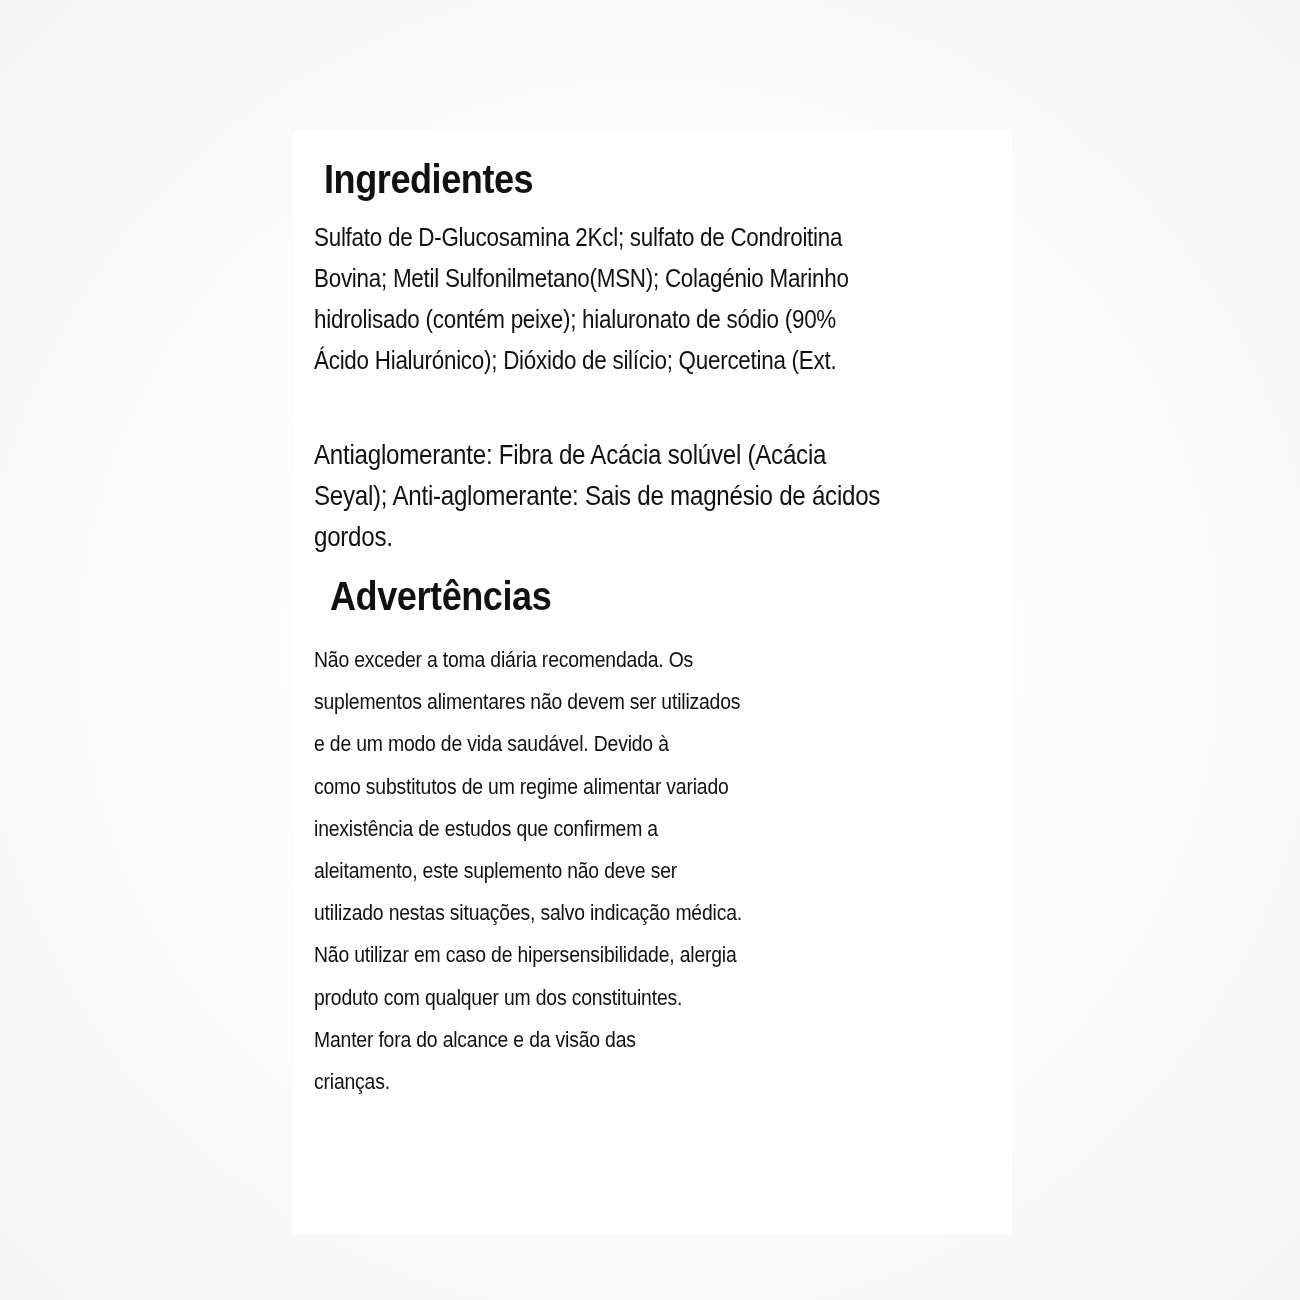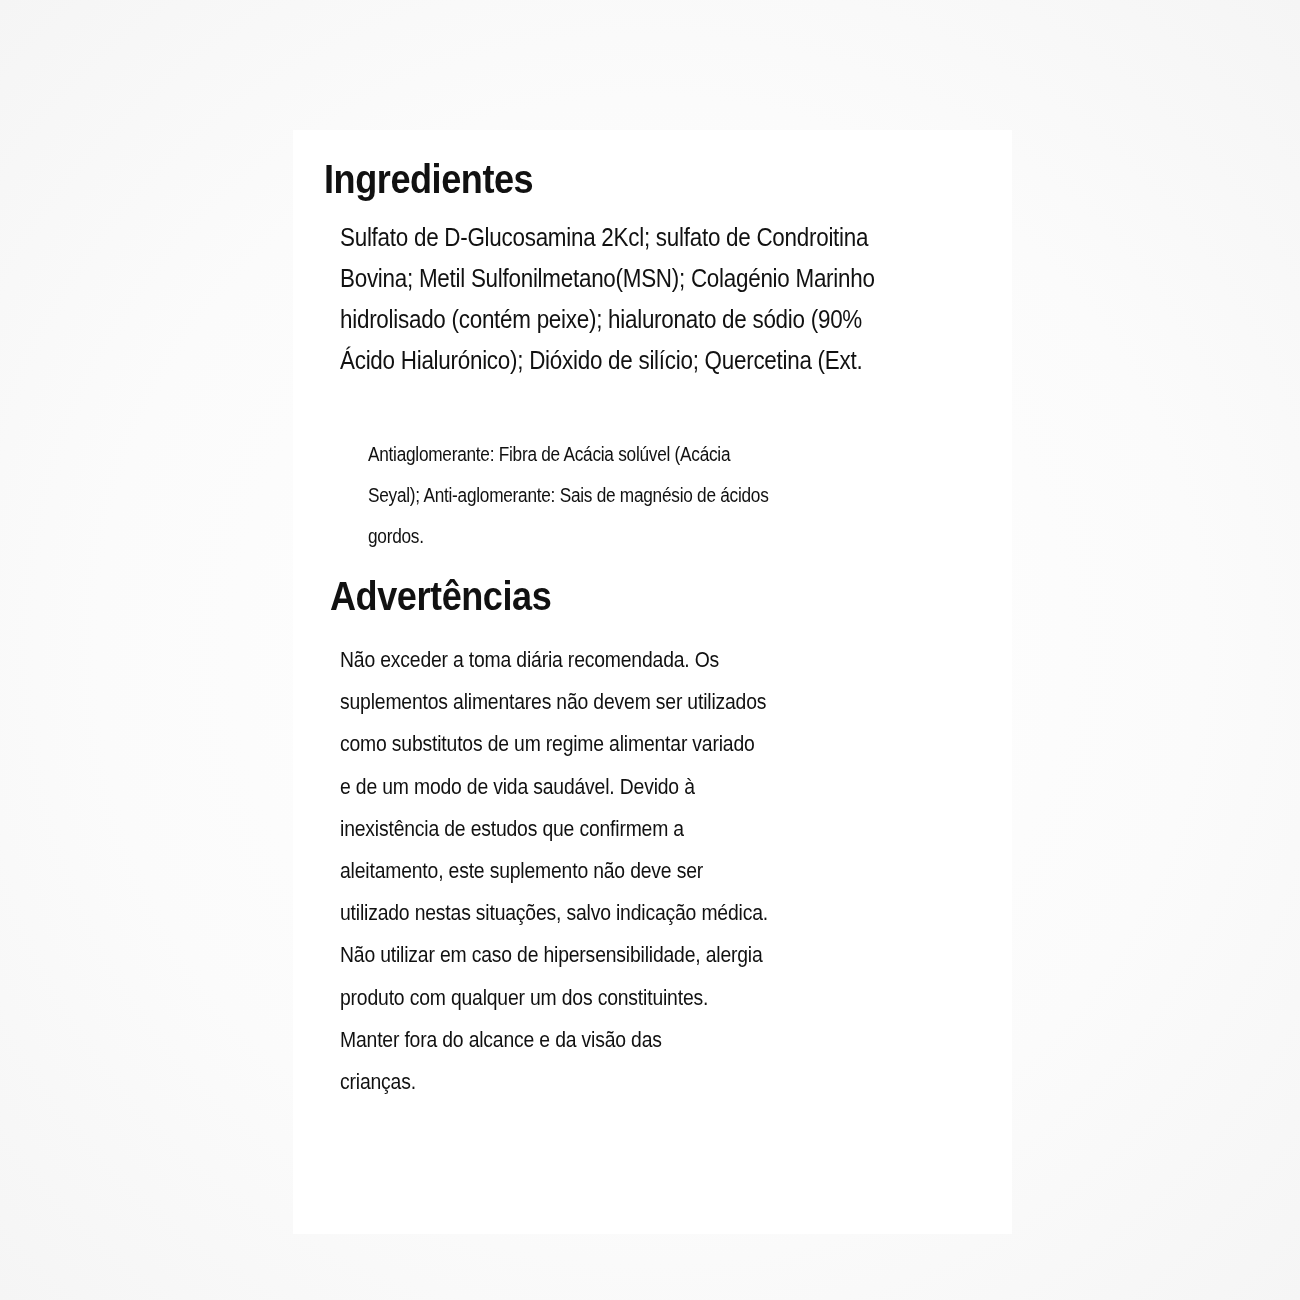--- a/index.html
+++ b/index.html
@@ -23,21 +23,21 @@
     .panel {
       position: absolute;
       left: 293px;
       top: 130px;
       width: 719px;
       height: 1104px;
       background: #ffffff;
     }
     .content {
       position: absolute;
-      left: 340px;
+      left: 314px;
       width: 648px;
     }
     .h-ingredients {
       position: absolute;
       left: 324px;
       top: 156px;
       font-size: 41px;
       font-weight: bold;
       letter-spacing: -0.5px;
       transform: scaleX(0.88);
@@ -53,24 +53,23 @@
     }
     .ingredients-text .line,
     .additives-text .line,
     .warnings-text .line {
       display: block;
       white-space: nowrap;
       transform-origin: left top;
     }
     .additives-text {
       top: 434px;
-      font-size: 20px;
+      font-size: 28px;
       line-height: 41px;
       letter-spacing: -0.3px;
-      margin-left: 28px;
     }
     .h-warnings {
       position: absolute;
       left: 330px;
       top: 573px;
       font-size: 41px;
       font-weight: bold;
       letter-spacing: -0.5px;
       transform: scaleX(0.88);
       transform-origin: left top;
@@ -105,22 +104,22 @@
   <span class="line"><span class="sx" style="transform:scaleX(0.862)">Antiaglomerante: Fibra de Acácia solúvel (Acácia</span></span>
   <span class="line"><span class="sx" style="transform:scaleX(0.862)">Seyal); Anti-aglomerante: Sais de magnésio de ácidos</span></span>
   <span class="line"><span class="sx" style="transform:scaleX(0.862)">gordos.</span></span>
 </div>
 
 <h2 class="h-warnings">Advertências</h2>
 
 <div class="content warnings-text">
   <span class="line"><span class="sx" style="transform:scaleX(0.88)">Não exceder a toma diária recomendada. Os</span></span>
   <span class="line"><span class="sx" style="transform:scaleX(0.88)">suplementos alimentares não devem ser utilizados</span></span>
+  <span class="line"><span class="sx" style="transform:scaleX(0.88)">e de um modo de vida saudável. Devido à</span></span>
   <span class="line"><span class="sx" style="transform:scaleX(0.88)">como substitutos de um regime alimentar variado</span></span>
-  <span class="line"><span class="sx" style="transform:scaleX(0.88)">e de um modo de vida saudável. Devido à</span></span>
   <span class="line"><span class="sx" style="transform:scaleX(0.88)">inexistência de estudos que confirmem a</span></span>
   <span class="line"><span class="sx" style="transform:scaleX(0.88)">aleitamento, este suplemento não deve ser</span></span>
   <span class="line"><span class="sx" style="transform:scaleX(0.88)">utilizado nestas situações, salvo indicação médica.</span></span>
   <span class="line"><span class="sx" style="transform:scaleX(0.88)">Não utilizar em caso de hipersensibilidade, alergia</span></span>
   <span class="line"><span class="sx" style="transform:scaleX(0.88)">produto com qualquer um dos constituintes.</span></span>
   <span class="line"><span class="sx" style="transform:scaleX(0.88)">Manter fora do alcance e da visão das</span></span>
   <span class="line"><span class="sx" style="transform:scaleX(0.88)">crianças.</span></span>
 </div>
 
 </body></html>

